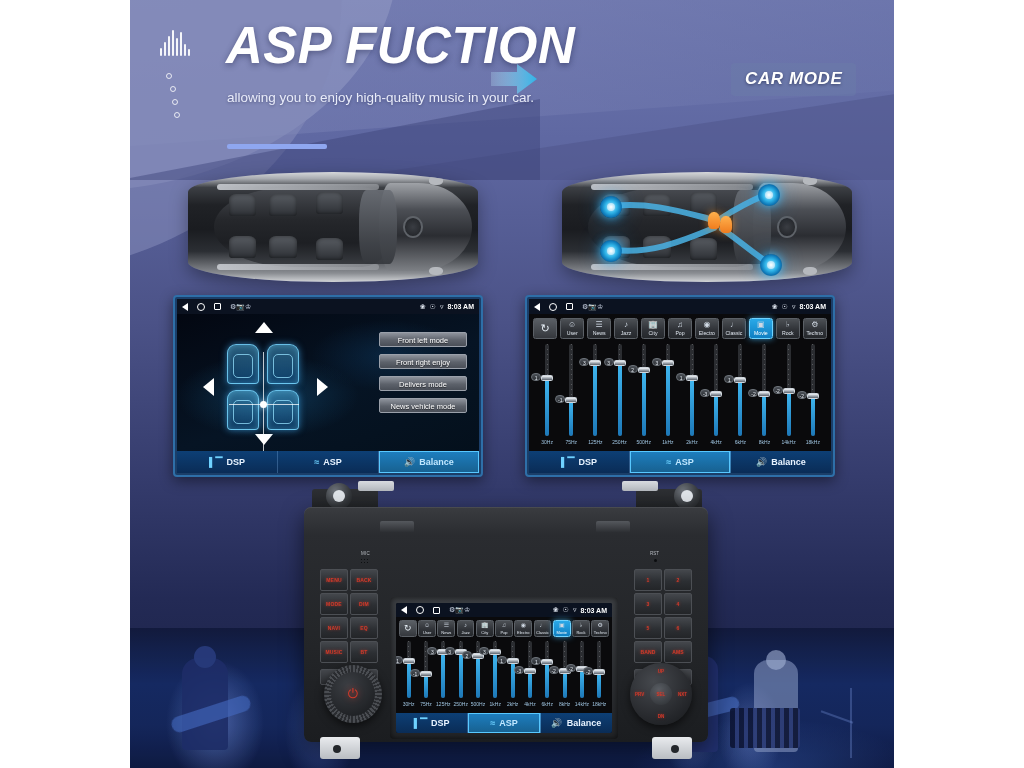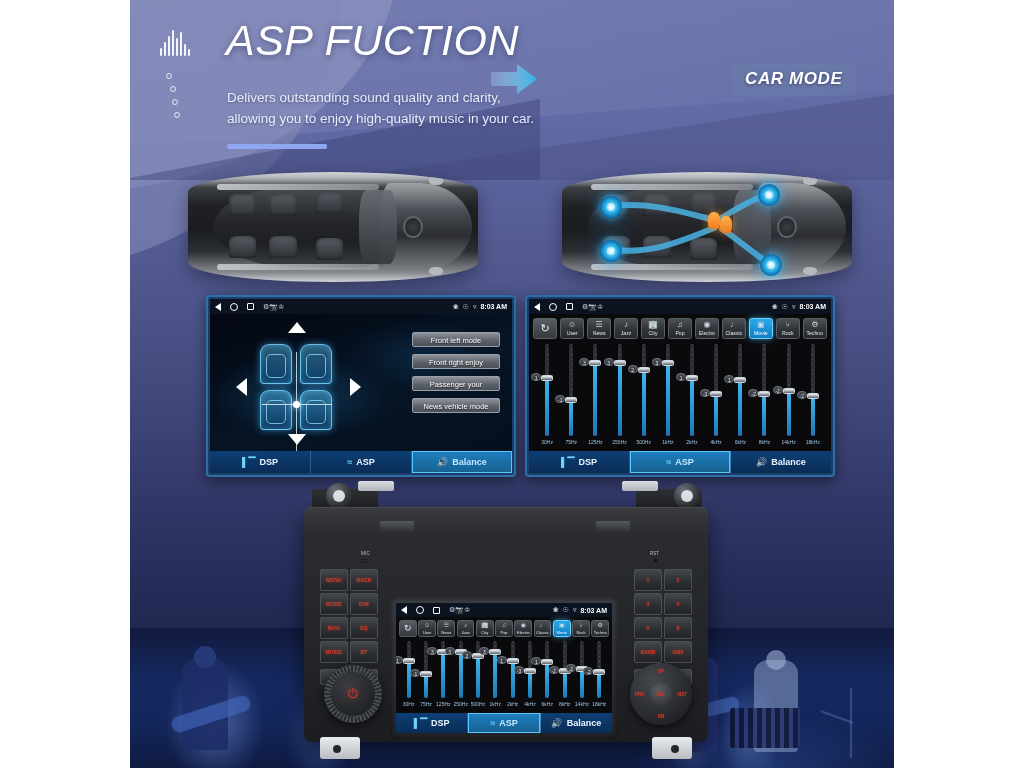--- a/index.html
+++ b/index.html
@@ -81,21 +81,21 @@
   .eq-bars { position:absolute; left:30px; top:30px; display:flex; align-items:flex-end; gap:2px; height:26px; }
   .eq-bars i { display:block; width:2px; background:#fff; opacity:.92; border-radius:1px; }
   .dots-col { position:absolute; left:36px; top:73px; display:flex; flex-direction:column; gap:7px; }
   .dots-col span { display:block; width:6px; height:6px; border:1px solid rgba(255,255,255,.8); border-radius:50%; }
   .dots-col span:nth-child(2){ margin-left:4px; }
   .dots-col span:nth-child(3){ margin-left:6px; }
   .dots-col span:nth-child(4){ margin-left:8px; }
 
   h1.title {
     position:absolute; left:96px; top:16px;
-    font-size:43px; font-style:italic; font-weight:normal;
+    font-size:51px; font-style:italic; font-weight:bold;
     color:#ffffff; letter-spacing:.5px;
     text-shadow:0 2px 6px rgba(20,25,60,.45);
     white-space:nowrap;
   }
   .subtitle {
     position:absolute; left:97px; top:88px; width:430px;
     color:#e9ecfa; font-size:13.5px; line-height:1.55;
     text-shadow:0 1px 3px rgba(20,25,60,.4);
   }
   .accent-bar {
@@ -393,21 +393,20 @@
     </div>
     <div class="dots-col">
       <span></span>
         <span></span>
         <span></span>
         <span></span>
     </div>
 
     <h1 class="title">ASP FUCTION</h1>
     <div class="subtitle">
-      <div>Delivers outstanding sound quality and clarity,</div>
       <div>allowing you to enjoy high-quality music in your car.</div>
     </div>
     <div class="accent-bar"></div>
     <div class="badge">CAR MODE</div>
 
     <div class="car" style="left:58px; top:172px; width:290px; height:110px;">
       <div class="cabin"></div>
       <div class="hood"></div>
       <div class="wsh"></div>
       <div class="rail t"></div>
@@ -459,21 +458,21 @@
       </svg>
 
       <div class="spk" style="left:38px; top:24px;"></div>
       <div class="spk" style="left:38px; top:68px;"></div>
       <div class="spk" style="left:196px; top:12px;"></div>
       <div class="spk" style="left:198px; top:82px;"></div>
       <div class="listener" style="left:146px; top:40px;"></div>
       <div class="listener" style="left:158px; top:44px;"></div>
     </div>
 
-    <div class="screen-frame" style="left:76px; top:295px; width:310px; height:182px;">
+    <div class="screen-frame" style="left:43px; top:295px; width:310px; height:182px;">
       <div class="screen">
 
         <div class="statusbar">
           <div class="sb-left">
             <span class="nav-back"></span>
             <span class="nav-home"></span>
             <span class="nav-recent"></span>
             <span class="sb-mini">⚙📷♔</span>
           </div>
           <div class="sb-right">
@@ -496,21 +495,21 @@
             <div class="vseat" style="left:0;    top:52px;"></div>
             <div class="vseat" style="left:40px; top:52px;"></div>
             <div class="cross-v"></div>
             <div class="cross-h"></div>
             <div class="cross-dot"></div>
           </div>
 
           <div class="mode-list">
             <div class="mode-btn">Front left mode</div>
             <div class="mode-btn">Front right enjoy</div>
-            <div class="mode-btn">Passenger your</div>
+            <div class="mode-btn">Delivers mode</div>
             <div class="mode-btn">News vehicle mode</div>
           </div>
         </div>
 
         <div class="tabbar">
           <div class="tab">
             <span class="ticon">▌▔</span>
             <span>DSP</span>
           </div>
           <div class="tab">

